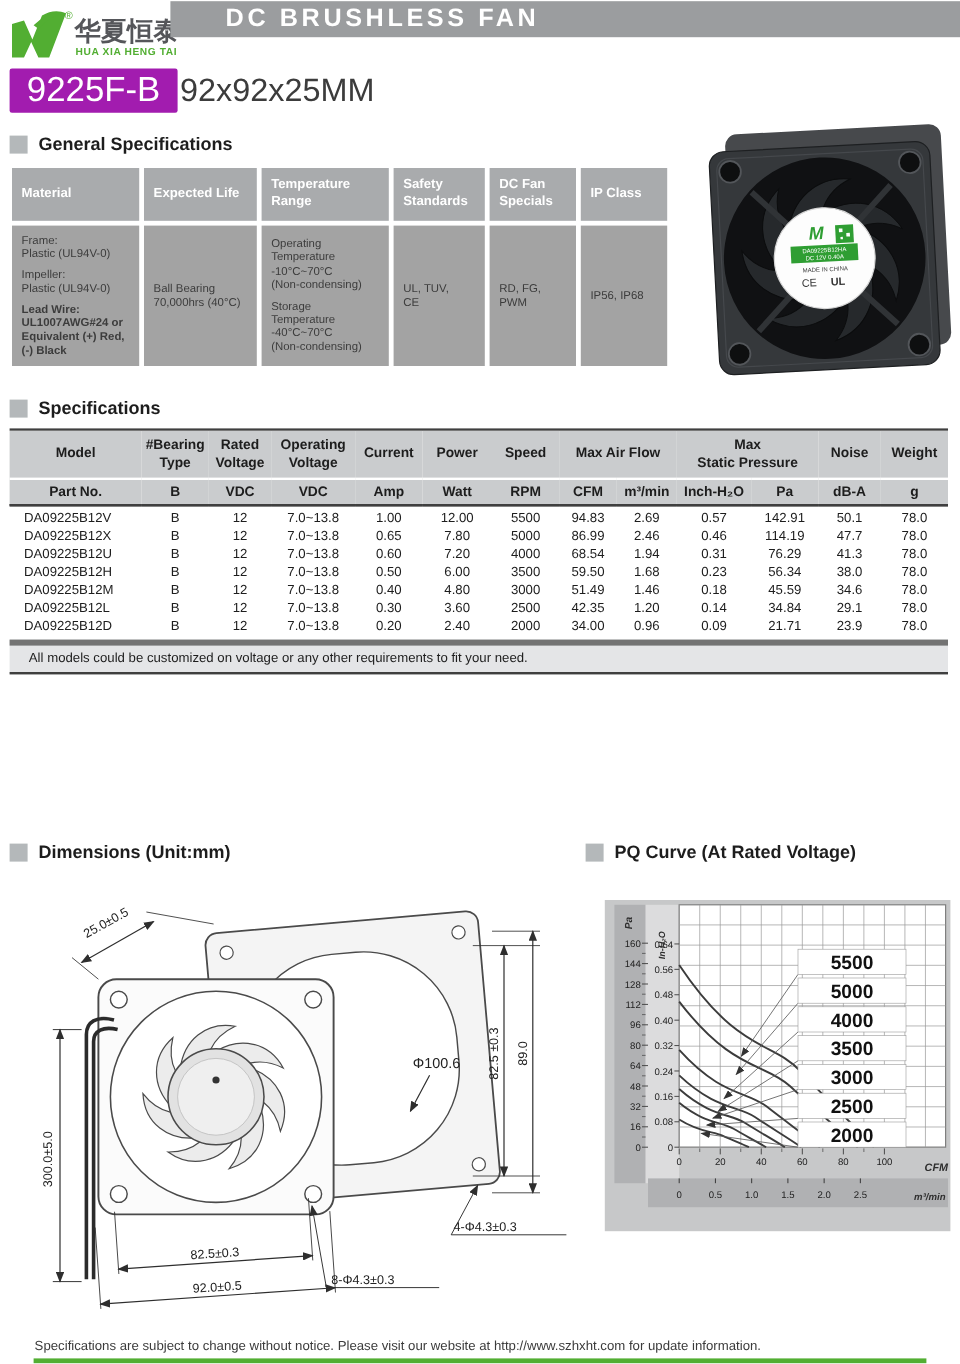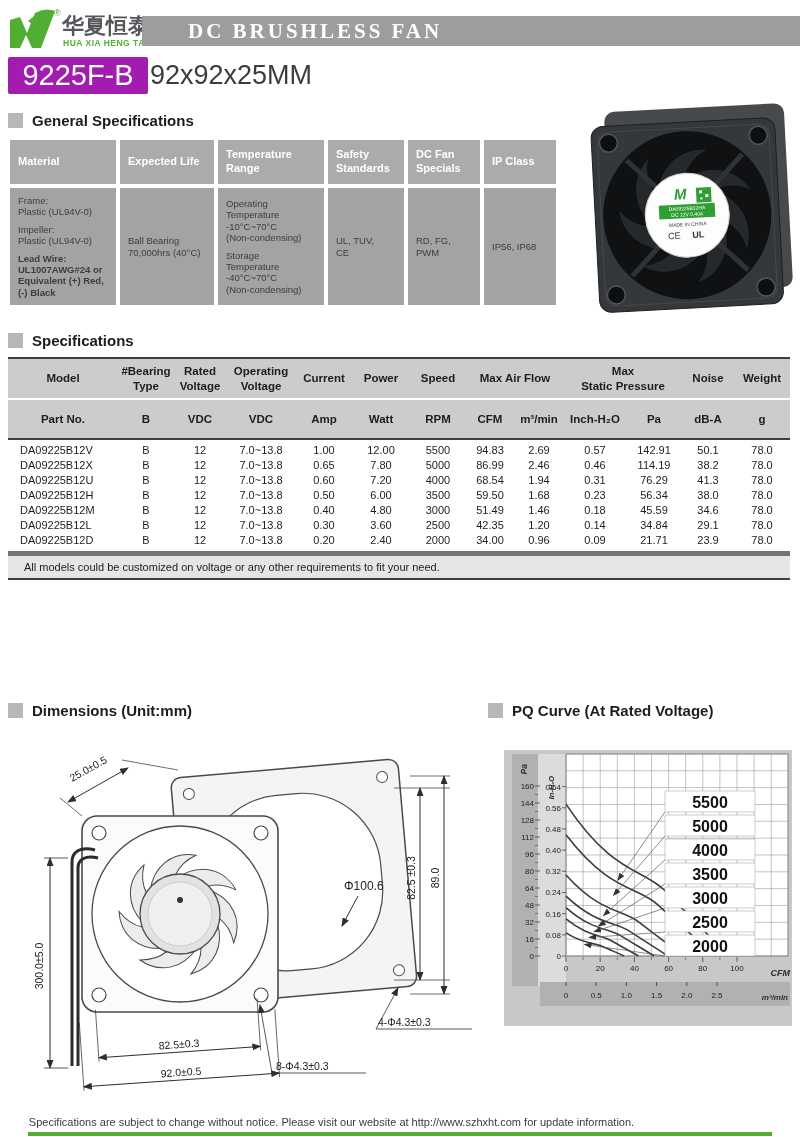--- a/index.html
+++ b/index.html
@@ -1,22 +1,22 @@
 <!DOCTYPE html>
 <html><head>
 <meta charset="utf-8">
 <style>
   * { margin:0; padding:0; box-sizing:border-box; }
   body { background:#fff; font-family:"Liberation Sans", sans-serif; }
   #page { position:relative; width:800px; height:1137px; background:#fff; overflow:hidden; }
 
   
   .logo { position:absolute; left:8px; top:6px; width:140px; height:48px; }
-  .banner { position:absolute; left:142px; top:16px; width:658px; height:30px; background:#9b9d9f;
-            color:#fff; font-weight:bold; font-size:21px; letter-spacing:3px; line-height:30px; padding-left:46px;font-family:Liberation Serif, serif; }
+  .banner { position:absolute; left:142px; top:1px; width:658px; height:30px; background:#9b9d9f;
+            color:#fff; font-weight:bold; font-size:21px; letter-spacing:3px; line-height:30px; padding-left:46px; }
   .model-badge { position:absolute; left:8px; top:57px; width:140px; height:37px; background:#a21caf;
                  color:#fff; font-size:29px; text-align:center; line-height:37px; border-radius:2px; }
   .model-size { position:absolute; left:150px; top:57px; height:37px; color:#3c3c3c; font-size:27px; line-height:37px; }
 
   
   .sec { position:absolute; height:18px; }
   .sec .sq { position:absolute; left:0; top:1px; width:15px; height:15px; background:#b4b8ba; }
   .sec .t { position:absolute; left:24px; top:0; font-size:15px; font-weight:bold; color:#1d1d1d; white-space:nowrap; }
 
   
@@ -30,21 +30,21 @@
 
   
   .photo { position:absolute; left:583px; top:100px; width:215px; height:220px; }
 
   
   .spec-wrap { position:absolute; left:8px; top:357px; width:782px; border-top:2px solid #3f3f3f; }
   table.spec { width:782px; border-collapse:collapse; table-layout:fixed; }
   table.spec th { background:#caccce; color:#1d1d1d; font-weight:bold; font-size:11.5px;
                   white-space:pre-line; line-height:1.25; text-align:center; vertical-align:middle; }
   table.spec tr.h1 th { height:40px; border-bottom:2px solid #fff; }
-  table.spec tr.h2 th { height:40px; border-bottom:2px solid #3f3f3f; }
+  table.spec tr.h2 th { height:22px; border-bottom:2px solid #3f3f3f; }
   table.spec td { font-size:11px; color:#1d1d1d; text-align:center; padding:1.5px 0; }
   table.spec td.cl { text-align:left; padding-left:12px; }
   table.spec tbody tr:first-child td { padding-top:4px; }
   table.spec tbody tr:last-child td { padding-bottom:5px; }
   .spec-note { border-top:5px solid #737373; border-bottom:2px solid #3f3f3f; background:#e4e5e7;
                color:#1d1d1d; font-size:11px; padding:5px 16px; }
 
   
   .dims-svg { position:absolute; left:10px; top:728px; }
   .pq-svg { position:absolute; left:482px; top:740px; }
@@ -257,21 +257,21 @@
             <td>B</td>
             <td>12</td>
             <td>7.0~13.8</td>
             <td>0.65</td>
             <td>7.80</td>
             <td>5000</td>
             <td>86.99</td>
             <td>2.46</td>
             <td>0.46</td>
             <td>114.19</td>
-            <td>38.2</td>
+            <td>47.7</td>
             <td>78.0</td>
           </tr>
           <tr>
             <td class="cl">DA09225B12U</td>
             <td>B</td>
             <td>12</td>
             <td>7.0~13.8</td>
             <td>0.60</td>
             <td>7.20</td>
             <td>4000</td>

